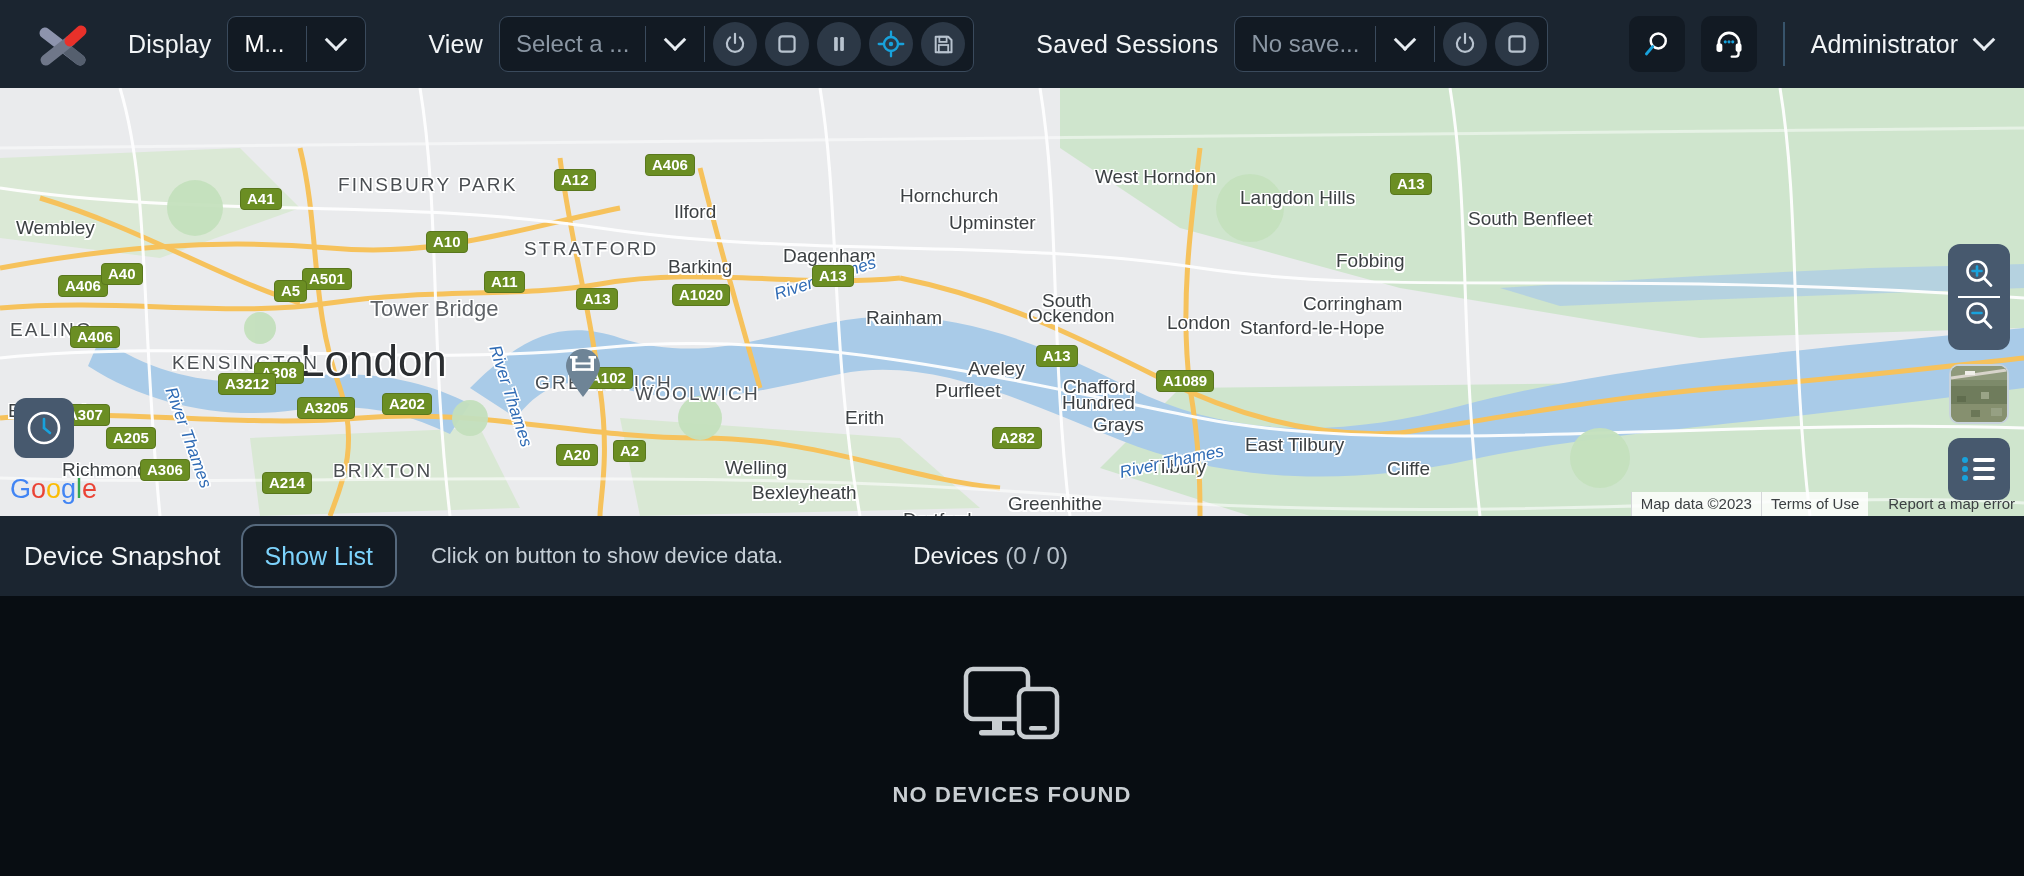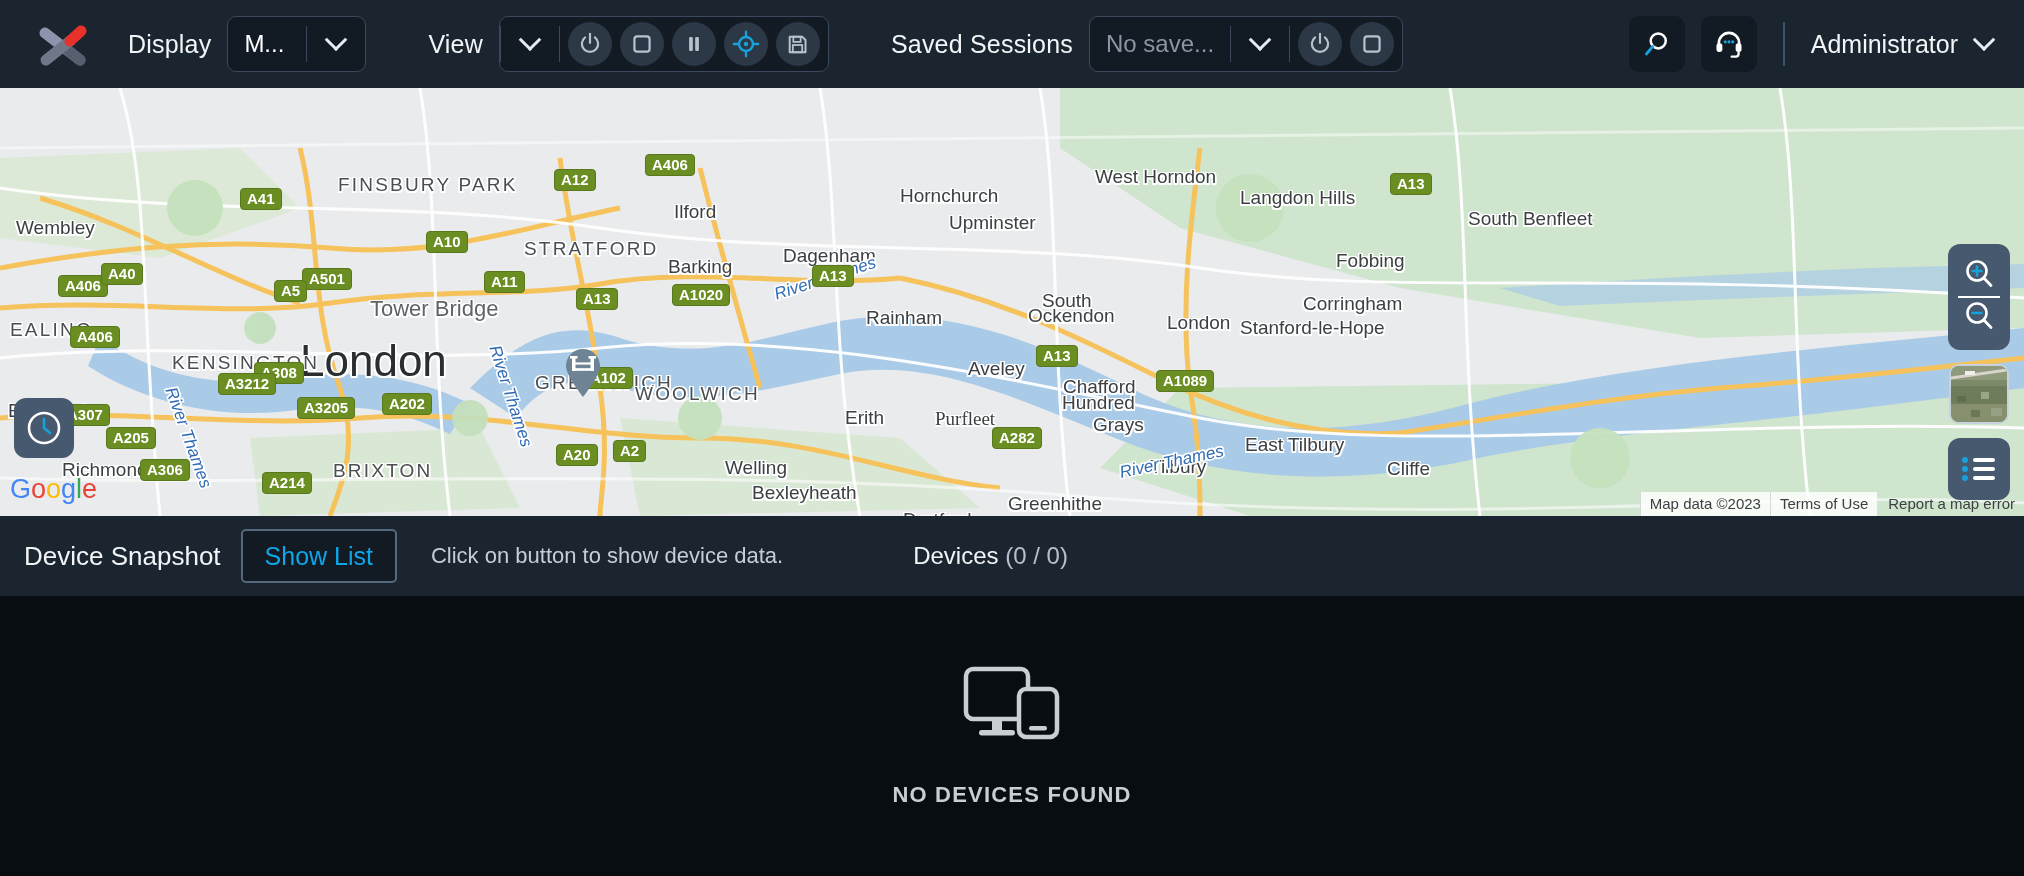--- a/index.html
+++ b/index.html
@@ -112,33 +112,33 @@
     display:flex; align-items:center; justify-content:center; cursor:pointer;
   }
   .attrib {
     position: absolute; right: 0; bottom: 0; display: flex; align-items: stretch; z-index: 6;
     font-size: 15px; color: #3c4043;
   }
   .attrib span {
     background: rgba(255,255,255,.82); padding: 3px 9px 4px; white-space: nowrap;
     border-left: 1px solid #d5d7da;
   }
-  .attrib span.plain { background: transparent; border-left: 0; color: #3c4043; padding-left: 11px; }
+  .attrib span.plain { background: transparent; border-left: 0; color: #3c4043; padding-left: 20px; }
 
   
   .snapbar {
     height: 80px; min-height: 80px; background: #1b2530;
     display: flex; align-items: center; padding: 0 24px; gap: 0;
     position: relative; z-index: 20;
   }
   .snap-title { color: #f2f5f7; font-size: 26px; white-space: nowrap; }
   .show-list-btn {
-    margin-left: 20px; height: 54px; padding: 0 22px;
-    background: #121a23; border: 2px solid #55687c; border-radius: 5px;
-    color: #0ea5e9; font-size: 25px; display:flex; align-items:center; cursor: pointer;
+    margin-left: 20px; height: 64px; padding: 0 22px;
+    background: #121a23; border: 2px solid #55687c; border-radius: 15px;
+    color: #7dd3fc; font-size: 25px; display:flex; align-items:center; cursor: pointer;
   }
   .snap-hint { margin-left: 34px; color: #c5ced6; font-size: 22px; white-space: nowrap; }
   .devices-count { margin-left: 130px; color: #f2f5f7; font-size: 24px; white-space: nowrap; }
   .devices-count em { font-style: normal; color: #b7c1ca; }
 
   
   .content {
     flex: 1 1 auto; background: #080d12;
     display: flex; flex-direction: column; align-items: center; justify-content: center;
     gap: 26px;
@@ -171,20 +171,21 @@
       <div class="ctrl-caret">
         <span class="caret"></span>
       </div>
     </div>
 
     <div class="spacer-lg"></div>
 
     <div class="topbar-label">View</div>
 
     <div class="ctrl-group">
+      <div class="ctrl-value wide placeholder">Select a ...</div>
       <div class="sep"></div>
       <div class="ctrl-caret">
         <span class="caret"></span>
       </div>
       <div class="sep"></div>
       <div class="btn-row">
 
         <div class="rbtn">
           <svg width="26" height="26" viewBox="0 0 24 24">
             <path d="M7.5 5.8A7.5 7.5 0 1 0 16.5 5.8" fill="none" stroke="#b8c3cf" stroke-width="2" stroke-linecap="round"></path>
@@ -354,21 +355,21 @@
         <div class="map-label lbl-city" style="left: 1167px; top: 224px;">London</div>
         <div class="map-label lbl-city" style="left: 1240px; top: 229px;">Stanford-le-Hope</div>
         <div class="map-label lbl-district" style="left: 10px; top: 231px;">EALING</div>
         <div class="map-label lbl-poi" style="left: 370px; top: 208px;">Tower Bridge</div>
         <div class="map-label lbl-big" style="left: 300px; top: 248px;">London</div>
         <div class="map-label lbl-district" style="left: 172px; top: 264px;">KENSINGTON</div>
         <div class="map-label lbl-water" style="left: 775px; top: 197px; transform: rotate(-18deg); transform-origin: left center;">River Thames</div>
         <div class="map-label lbl-city" style="left: 968px; top: 270px;">Aveley</div>
         <div class="map-label lbl-city" style="left: 1063px; top: 288px;">Chafford</div>
         <div class="map-label lbl-city" style="left: 1062px; top: 304px;">Hundred</div>
-        <div class="map-label lbl-city" style="left: 935px; top: 320px; font-family: Liberation Serif, serif;">Purfleet</div>
+        <div class="map-label lbl-city" style="left: 935px; top: 292px;">Purfleet</div>
         <div class="map-label lbl-city" style="left: 1093px; top: 326px;">Grays</div>
         <div class="map-label lbl-city" style="left: 8px; top: 312px;">Brentford</div>
         <div class="map-label lbl-district" style="left: 535px; top: 284px;">GREENWICH</div>
         <div class="map-label lbl-district" style="left: 635px; top: 295px;">WOOLWICH</div>
         <div class="map-label lbl-city" style="left: 845px; top: 319px;">Erith</div>
         <div class="map-label lbl-city" style="left: 1245px; top: 346px;">East Tilbury</div>
         <div class="map-label lbl-city" style="left: 1150px; top: 368px;">Tilbury</div>
         <div class="map-label lbl-city" style="left: 1387px; top: 370px;">Cliffe</div>
         <div class="map-label lbl-city" style="left: 14px; top: 371px; margin-left: 48px;">Richmond</div>
         <div class="map-label lbl-district" style="left: 333px; top: 372px;">BRIXTON</div>

